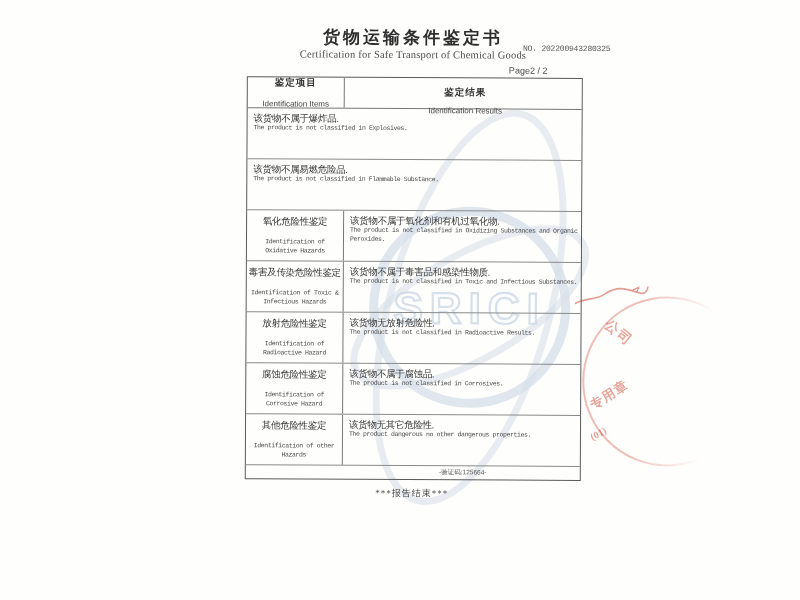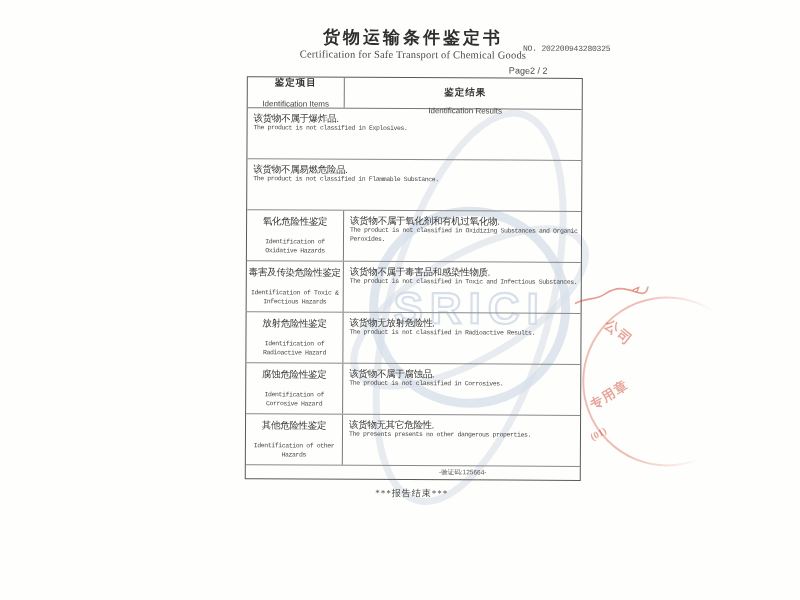--- a/index.html
+++ b/index.html
@@ -181,21 +181,21 @@
       </div>
     </div>
 
     <div class="t-row">
       <div class="cell-item">
         <span class="cn">其他危险性鉴定</span>
         <span class="en">Identification of other Hazards</span>
       </div>
       <div class="cell-result">
         <div class="cn">该货物无其它危险性.</div>
-        <div class="en">The presents presents no other dangerous properties.</div>
+        <div class="en">The product dangerous no other dangerous properties.</div>
       </div>
     </div>
 
     <div class="t-coderow">
       <span class="code-text">-验证码:125664-</span>
     </div>
   </div>
 
   <div class="stamp">
     <div class="stamp-ring"></div>

